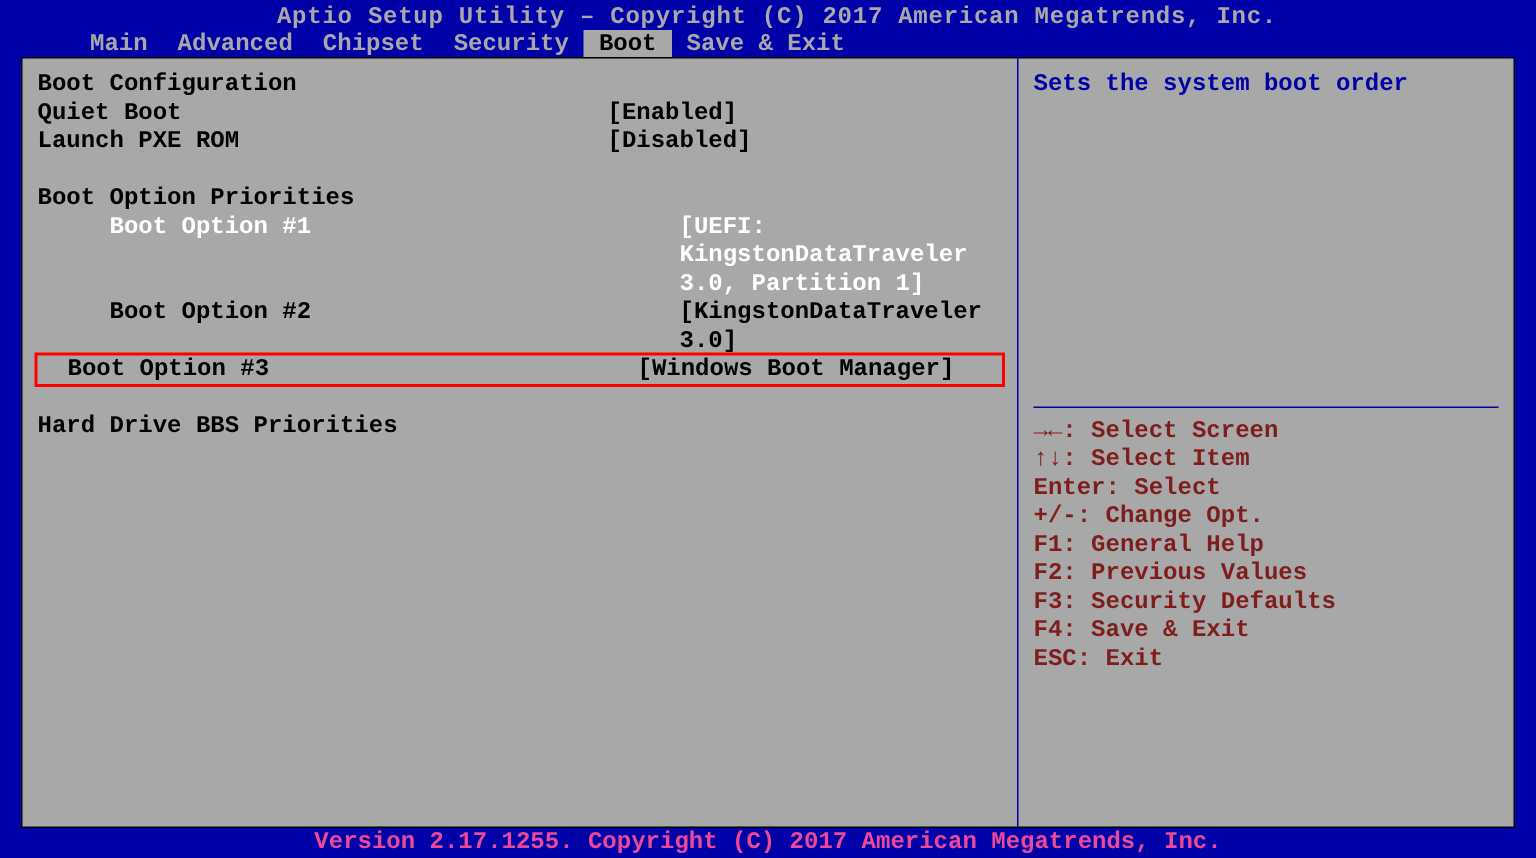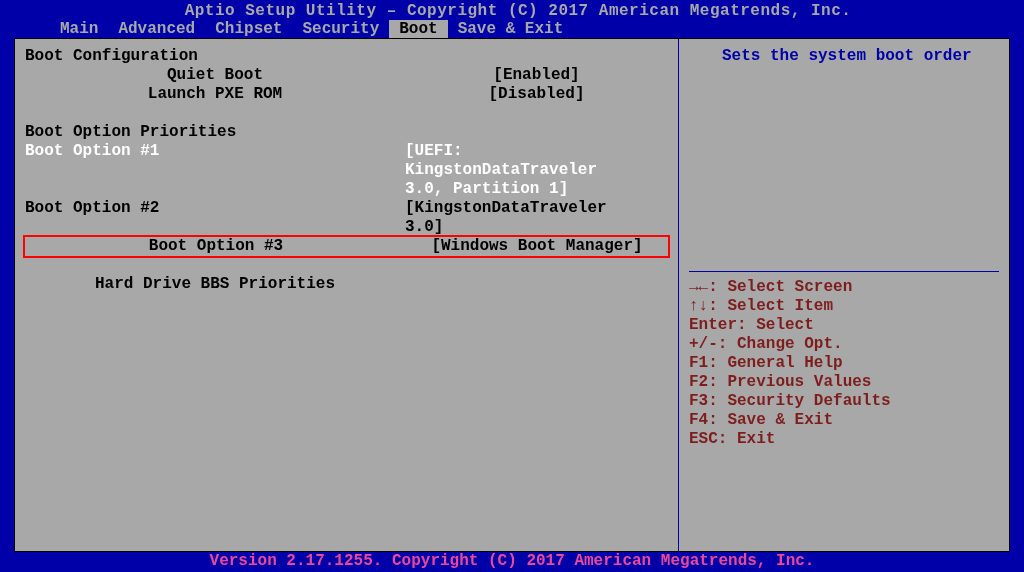--- a/index.html
+++ b/index.html
@@ -61,25 +61,25 @@
   }
   .help-panel {
     width: 330px;
     padding: 8px 10px;
     position: relative;
   }
   .row {
     display: flex;
     line-height: 19px;
     height: 19px;
-    text-align: center;
   }
   .row-multi {
     display: flex;
     line-height: 19px;
+    margin-left: 48px;
   }
   .label-col {
     width: 380px;
     flex-shrink: 0;
   }
   .value-col {
     flex: 1;
     white-space: pre-wrap;
   }
   .text-blue { color: #000000; }
@@ -92,41 +92,40 @@
   }
   .red-box {
     border: 2px solid #ff0000;
     margin-left: -2px;
     margin-right: -2px;
     padding: 0;
     margin-top: -2px;
     margin-bottom: -2px;
   }
   .red-box .row {
-    padding-left: 1px;
+    padding-left: 20px;
   }
   .spacer {
     height: 19px;
   }
   .help-divider {
     border-top: 1px solid #0000a8;
     margin: 4px 0 6px 0;
   }
   .help-line {
     line-height: 19px;
     color: #7f1d1d;
     white-space: pre;
   }
   .help-text {
     color: #0000a8;
     line-height: 19px;
   }
   .help-upper {
     height: 220px;
-    margin-left: 33px;
   }
   .footer {
     position: absolute;
     bottom: 0;
     left: 0;
     right: 0;
     height: 20px;
     background: #0000a8;
     color: #ec4899;
     text-align: center;

